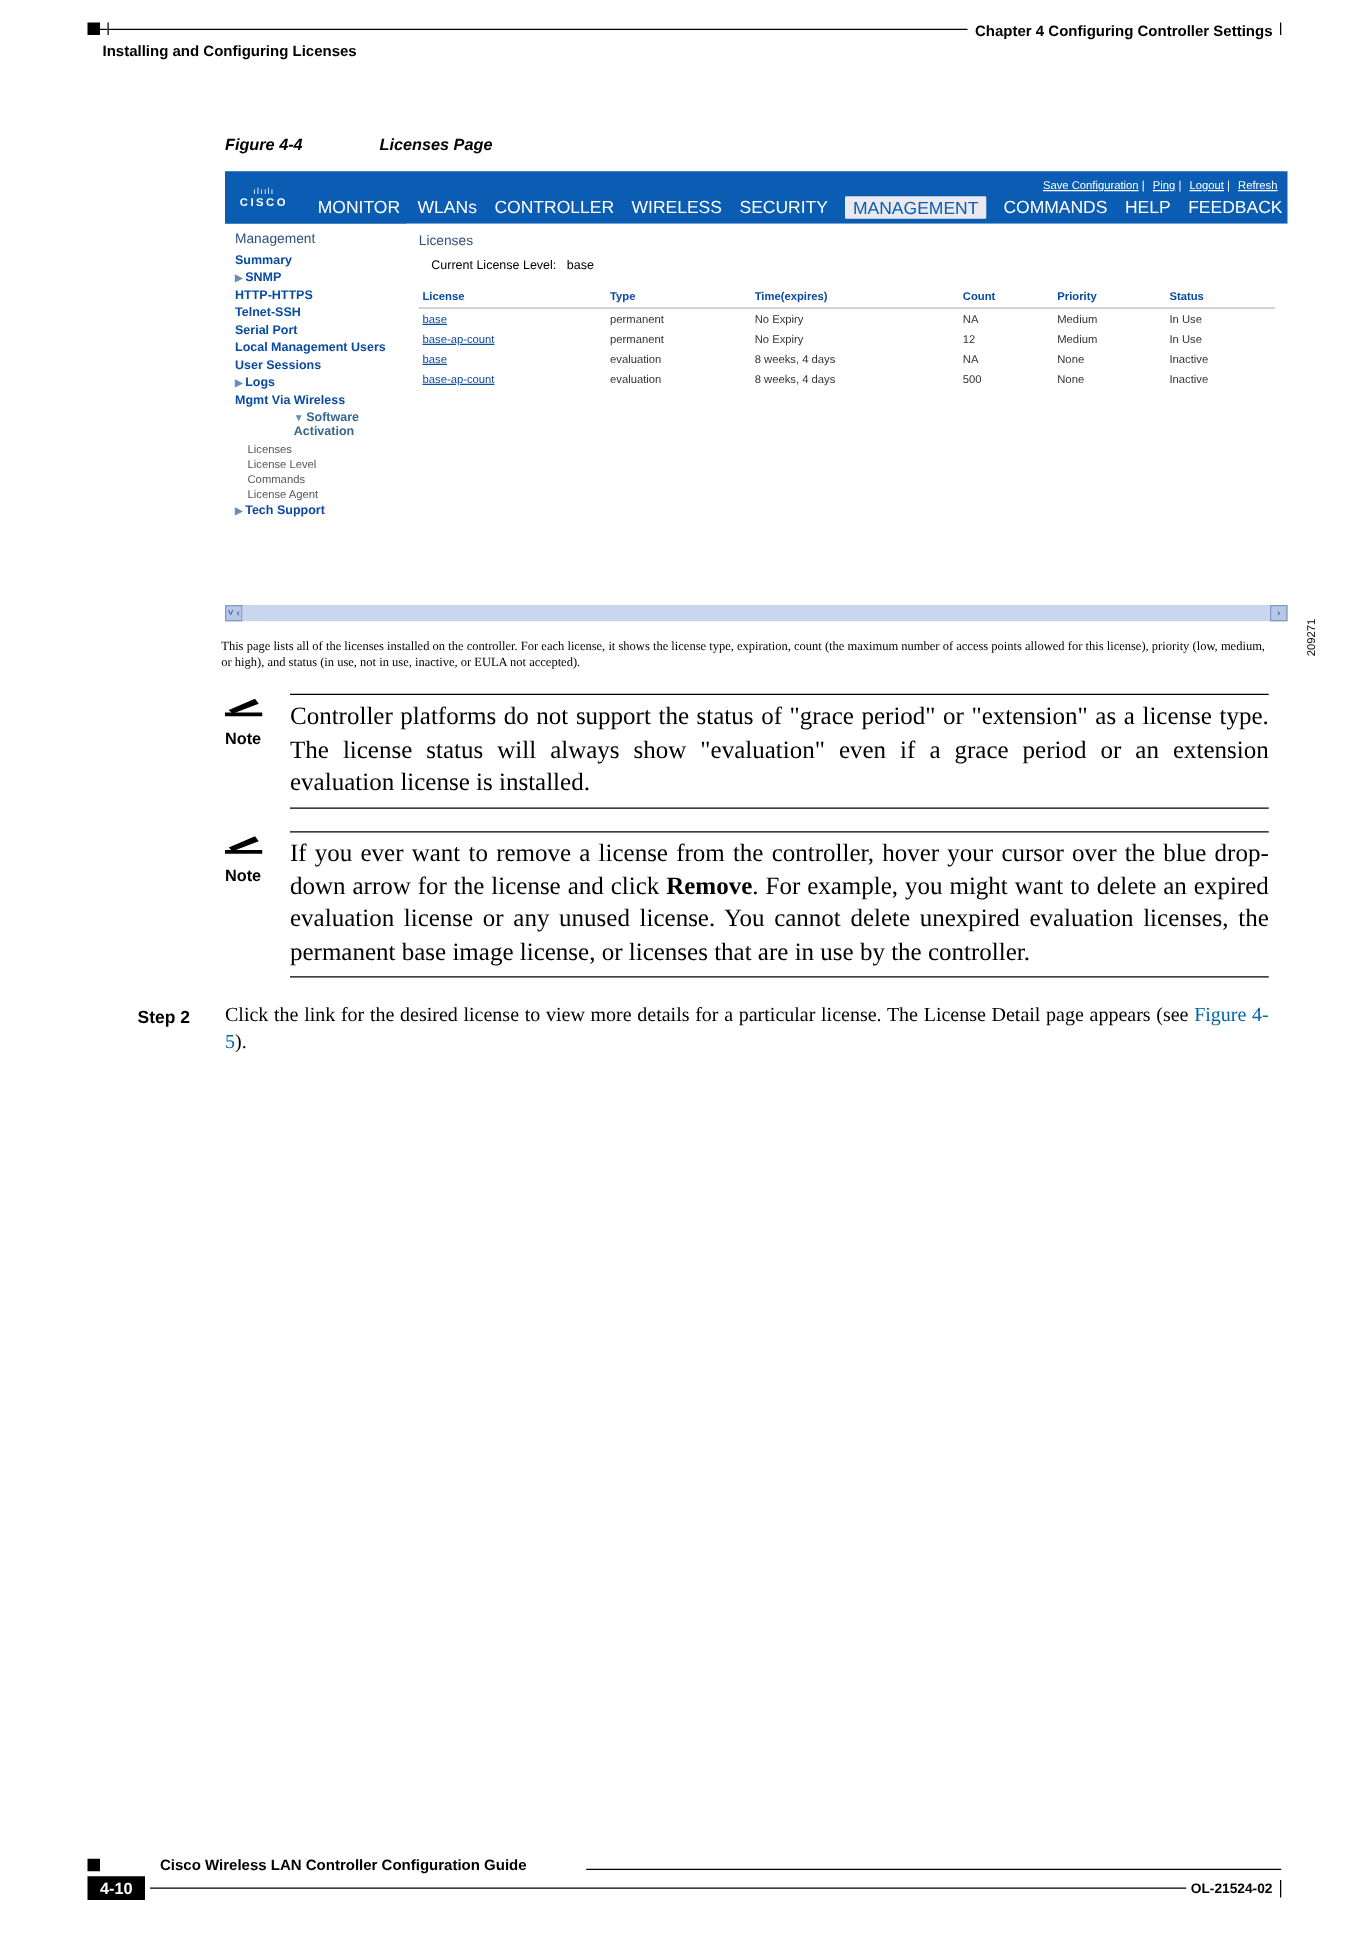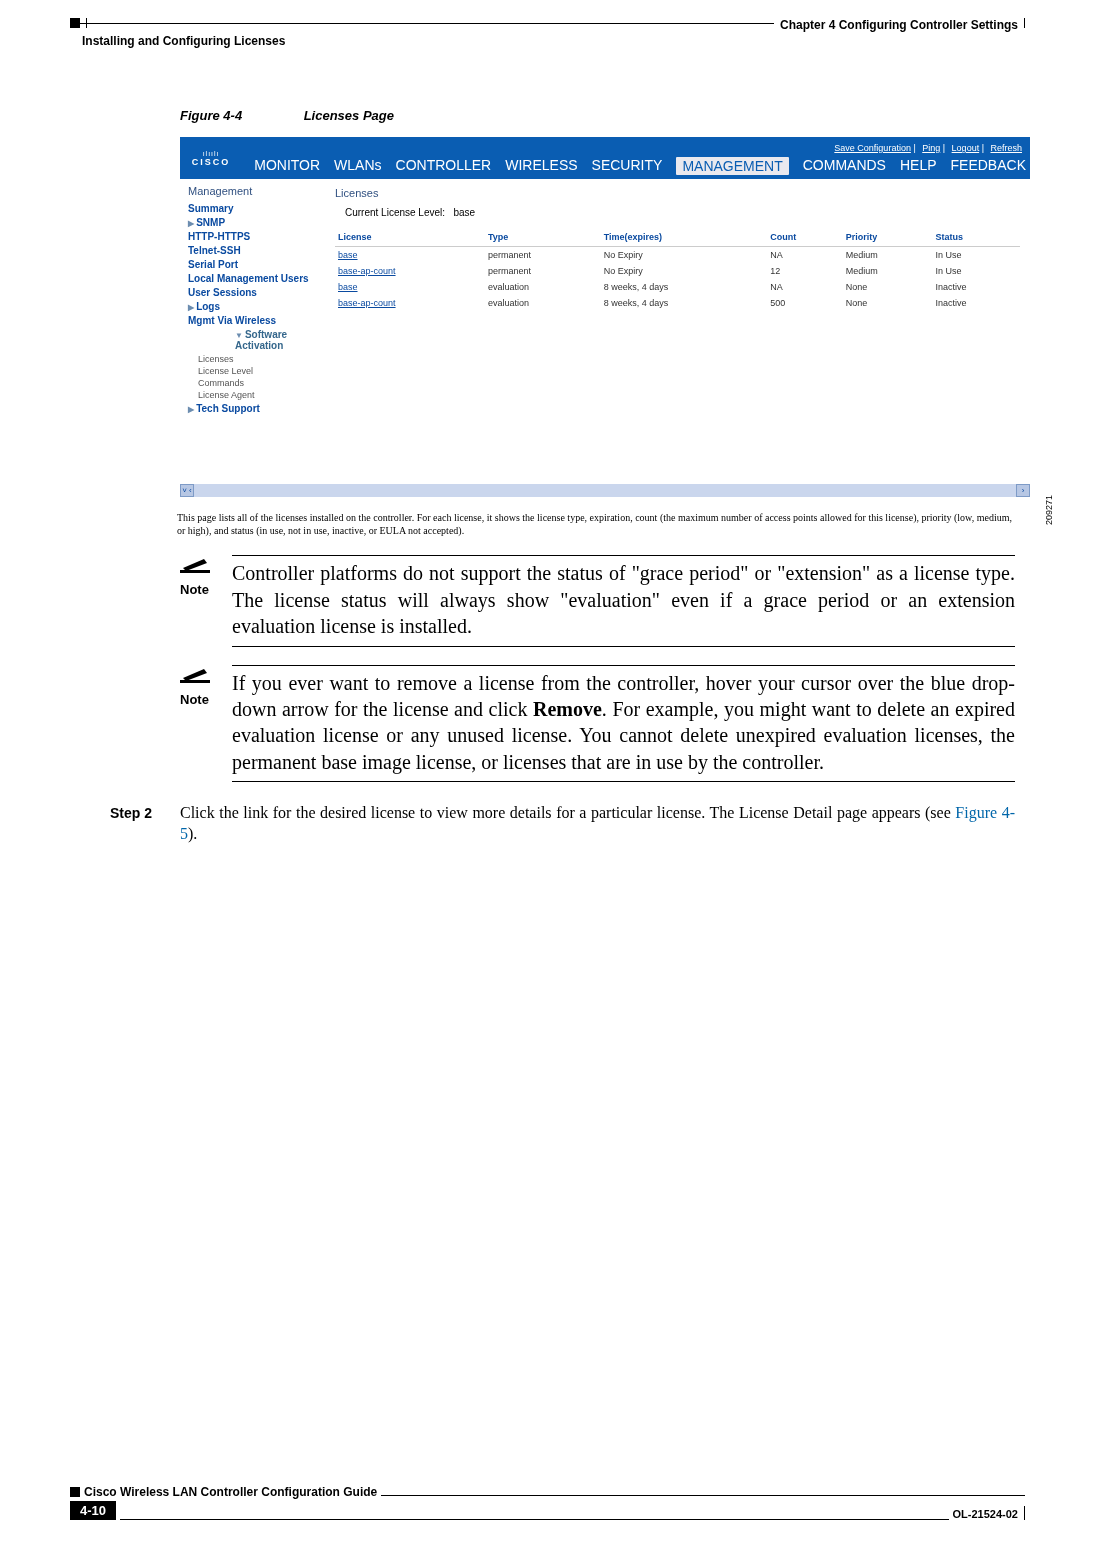--- a/index.html
+++ b/index.html
@@ -238,27 +238,28 @@
     bottom: 28px;
     left: 70px;
     right: 70px;
     font-family: Arial, Helvetica, sans-serif;
     font-size:12px;
   }
   .footer-line1 {
     display:flex;
     align-items:center;
     font-weight:bold;
+    gap:44px;
   }
   .footer-line1 .sq { margin-right:4px;}
   .footer-line1 .ftitle { white-space:nowrap;}
   .footer-line1 .fill { flex:1; height:1px; background:#000; margin: 0 0 0 4px; align-self:flex-end; margin-bottom:3px;}
   .footer-line2 {
     display:flex;
-    align-items:flex-end;
+    align-items:center;
     margin-top:2px;
   }
   .pg-badge {
     background:#000;
     color:#fff;
     font-weight:bold;
     padding:2px 10px;
     font-size:13px;
   }
   .footer-line2 .fill { flex:1; height:1px; background:#000; margin: 0 4px;}

